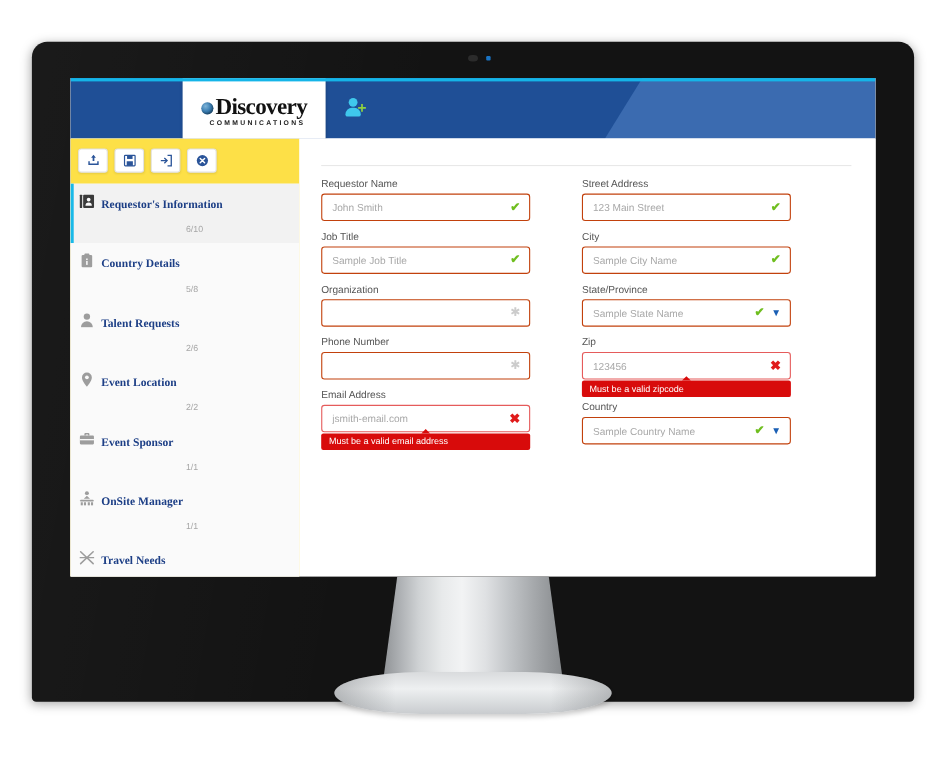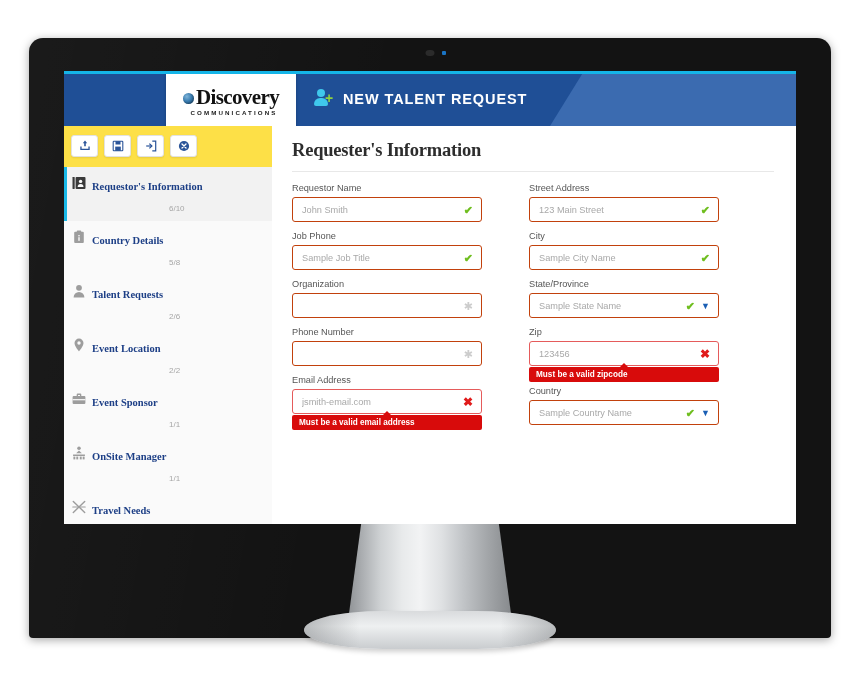--- a/index.html
+++ b/index.html
@@ -321,21 +321,21 @@
   .field.has-select .field-input { padding-right: 38px; }
 
   .error-tip {
     position: absolute;
     left: 0; top: 100%;
     margin-top: 1px;
     width: 100%;
     background: #d80b0b;
     color: #ffffff;
     font-size: 8.2px;
-    font-weight: 700;
+    font-weight: 400;
     padding: 3px 7px;
     border-radius: 2px;
     z-index: 3;
   }
   .error-tip::before {
     content: "";
     position: absolute;
     left: 50%; top: -4px;
     transform: translateX(-50%);
     border-left: 4px solid transparent;
@@ -400,21 +400,20 @@
         </div>
         <div id="logo-subtext">COMMUNICATIONS</div>
       </div>
 
       <div id="header-title-group">
         <span id="new-request-icon">
           <span id="nri-head"></span>
           <span id="nri-body"></span>
           <span id="nri-plus">+</span>
         </span>
-        <span id="header-title">NEW TALENT REQUEST</span>
       </div>
     </div>
 
     <div id="app-body">
 
       <div id="sidebar">
 
         <div id="toolbar">
           <div class="toolbar-btn">
             <svg width="12" height="12" viewBox="0 0 12 12" fill="currentColor">
@@ -537,35 +536,34 @@
                 <span class="progress-track">
                   <span class="progress-green" style="width:100%"></span>
                   <span class="progress-red" style="width:0%"></span>
                 </span>
                 <span class="nav-count">2/2</span>
               </span></div>
           </div>
       </div>
 
       <div id="main-panel">
-        <div id="page-title">Requester's Information</div>
         <div id="title-rule"></div>
         <div id="form-grid">
           <div class="form-col" id="col-left">
               <div class="field">
                 <label class="field-label">Requestor Name</label>
                 <div class="field-input">
                   <span class="field-value">John Smith</span>
                   <span class="field-adorn">
                     <span class="icon-check">✔</span>
                   </span>
                 </div>
               </div>
               <div class="field">
-                <label class="field-label">Job Phone</label>
+                <label class="field-label">Job Title</label>
                 <div class="field-input">
                   <span class="field-value">Sample Job Title</span>
                   <span class="field-adorn">
                     <span class="icon-check">✔</span>
                   </span>
                 </div>
               </div>
               <div class="field">
                 <label class="field-label">Organization</label>
                 <div class="field-input">

